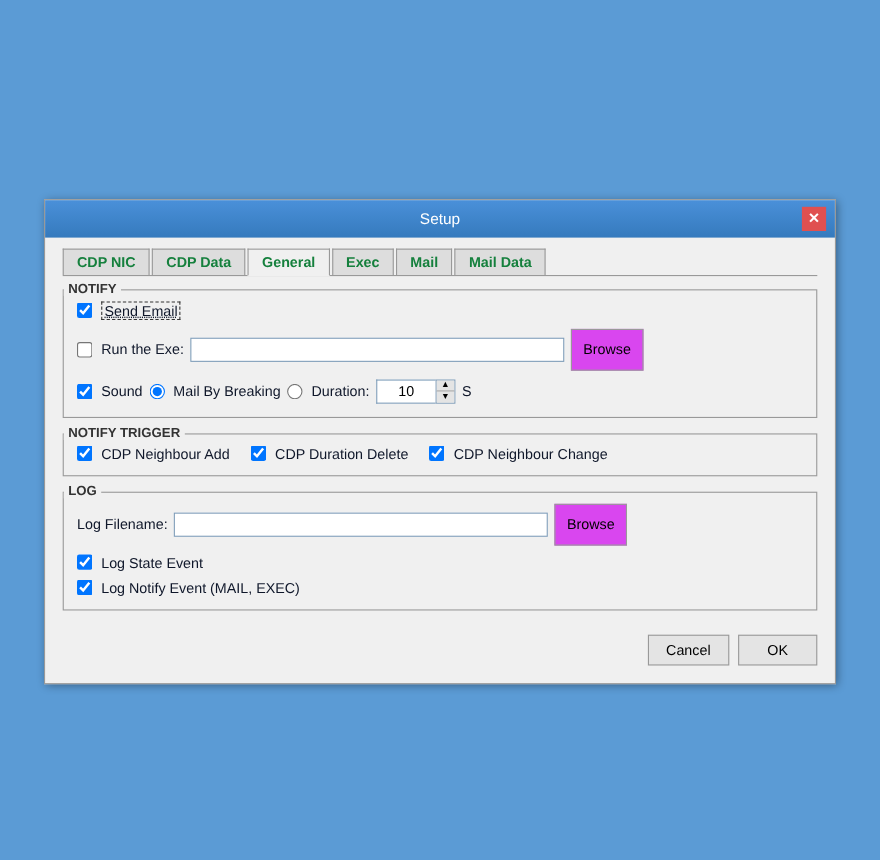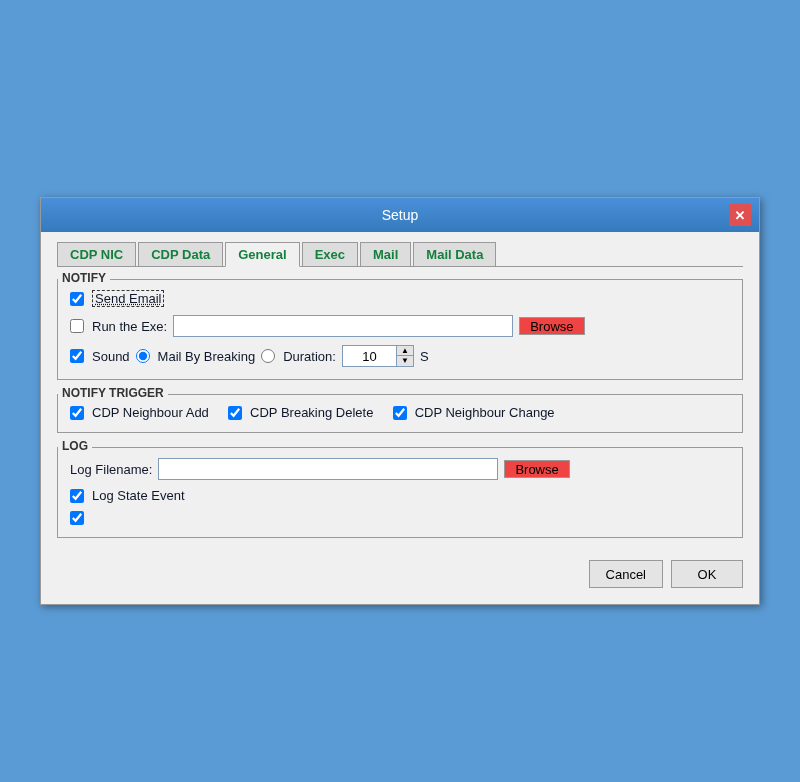--- a/index.html
+++ b/index.html
@@ -117,23 +117,23 @@
       padding: 2px 4px;
       font-size: 13px;
     }
     .input-wide {
       width: 340px;
     }
     .input-log {
       width: 340px;
     }
     .browse-btn {
-      height: 18px;
+      height: 38px;
       padding: 0 10px;
-      background: #ef4444;
+      background: #d946ef;
       border: 1px solid #999;
       cursor: pointer;
       font-size: 13px;
     }
     .spinner-input {
       display: flex;
       align-items: center;
     }
     .spinner-input input[type="text"] {
       width: 54px;
@@ -240,21 +240,21 @@
       </div>
     </div>
 
     <div class="group-box">
       <span class="group-label">NOTIFY TRIGGER</span>
       <div class="row">
         <input type="checkbox" checked="" style="">
         <span class="label-text">CDP Neighbour Add</span>
         &nbsp;&nbsp;
         <input type="checkbox" checked="" style="">
-        <span class="label-text">CDP Breaking Delete</span>
+        <span class="label-text">CDP Duration Delete</span>
         &nbsp;&nbsp;
         <input type="checkbox" checked="" style="">
         <span class="label-text">CDP Neighbour Change</span>
       </div>
     </div>
 
     <div class="group-box">
       <span class="group-label">LOG</span>
 
       <div class="row">
@@ -263,20 +263,21 @@
         <button class="browse-btn">Browse</button>
       </div>
 
       <div class="row">
         <input type="checkbox" checked="" style="">
         <span class="label-text">Log State Event</span>
       </div>
 
       <div class="row">
         <input type="checkbox" checked="" style="">
+        <span class="label-text">Log Notify Event (MAIL, EXEC)</span>
       </div>
     </div>
 
     <div class="bottom-buttons">
       <button class="dialog-btn">Cancel</button>
       <button class="dialog-btn">OK</button>
     </div>
   </div>
 </div>
 

